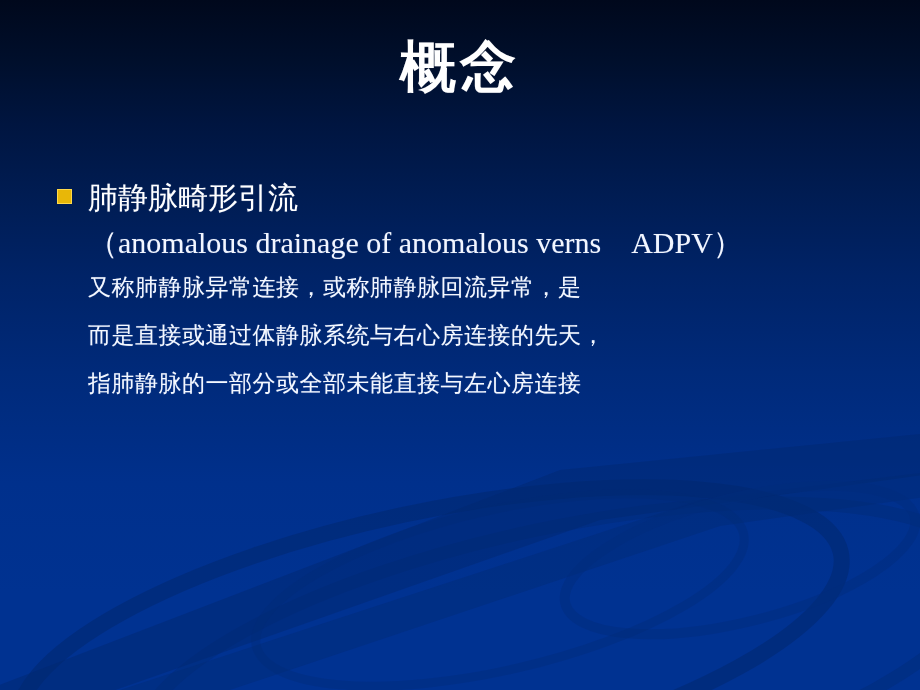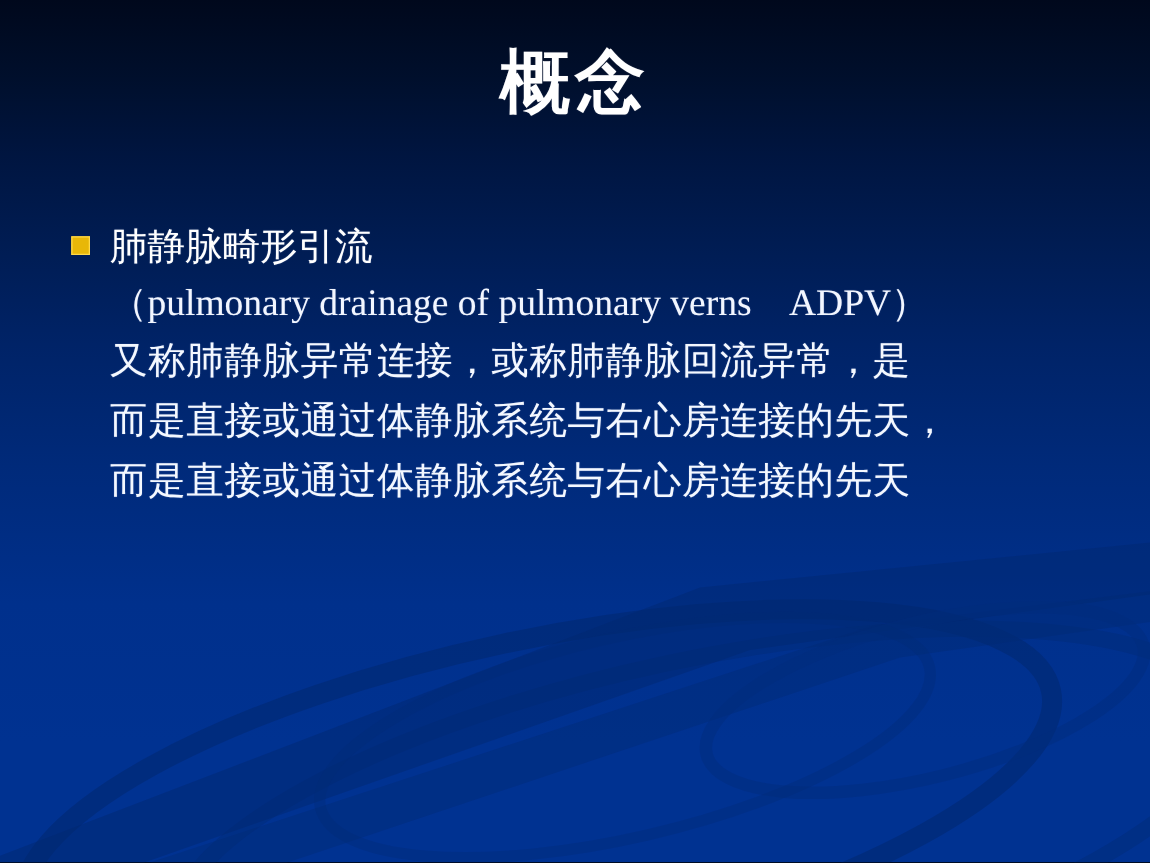--- a/index.html
+++ b/index.html
@@ -104,22 +104,22 @@
   .line-en {
     color: #f2f6ff;
     font-family: "Liberation Serif", "DejaVu Serif", serif;
     font-size: 30px;
     line-height: 45px;
     white-space: nowrap;
     text-shadow: 0 0 1px rgba(190,210,255,0.4);
   }
   .line-cn {
     color: #f4f8ff;
-    font-family: Liberation Serif, serif;
-    font-size: 30px;
+    font-family: Liberation Mono, monospace;
+    font-size: 23px;
     line-height: 48px;
     letter-spacing: 0.5px;
     white-space: nowrap;
     text-shadow: 0 0 1px rgba(190,210,255,0.45);
   }
 </style>
 </head>
 <body>
 
 <div id="slide" class="bgfix">
@@ -149,21 +149,21 @@
   <div class="title">概念</div>
 
   <div class="body-block">
 
     <div class="bullet-row">
       <span class="bullet-marker"></span>
       <div class="line-cn-first">肺静脉畸形引流</div>
     </div>
 
     <div class="cont">
-      <div class="line-en">（pulmonary drainage of pulmonary verns　ADPV）</div>
+      <div class="line-en">（anomalous drainage of anomalous verns　ADPV）</div>
       <div class="line-cn">又称肺静脉异常连接，或称肺静脉回流异常，是</div>
       <div class="line-cn">而是直接或通过体静脉系统与右心房连接的先天，</div>
-      <div class="line-cn">而是直接或通过体静脉系统与右心房连接的先天</div>
+      <div class="line-cn">指肺静脉的一部分或全部未能直接与左心房连接</div>
     </div>
 
   </div>
 
 </div>
 
 </body></html>

